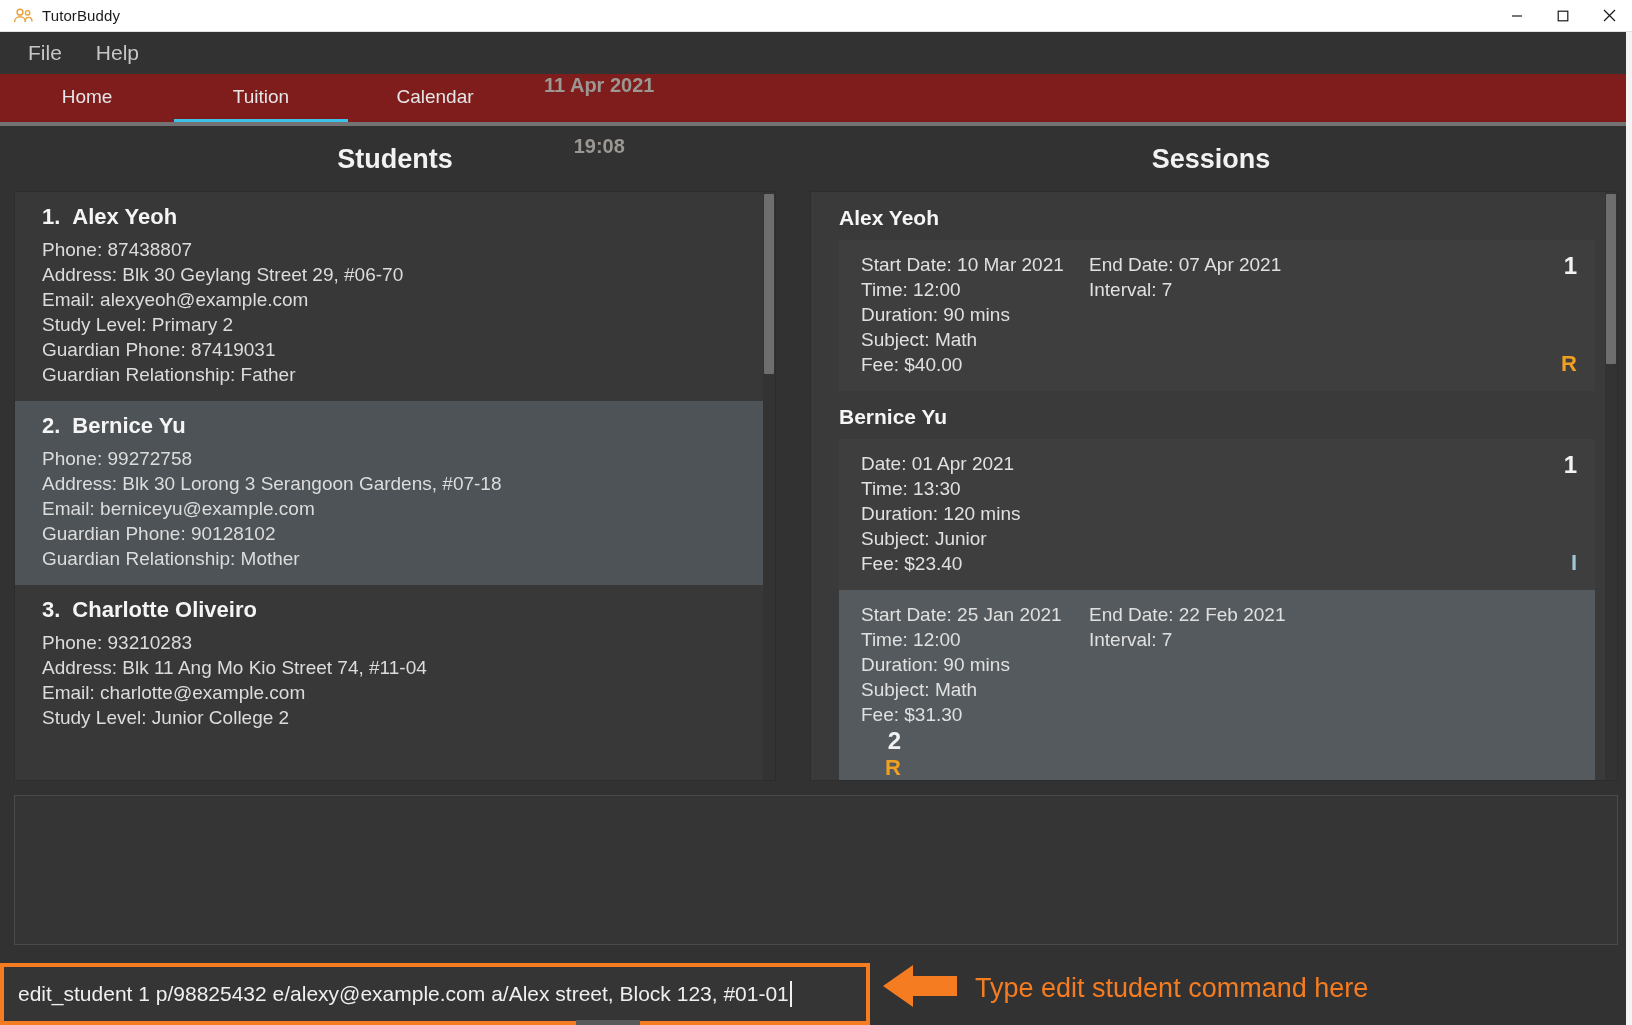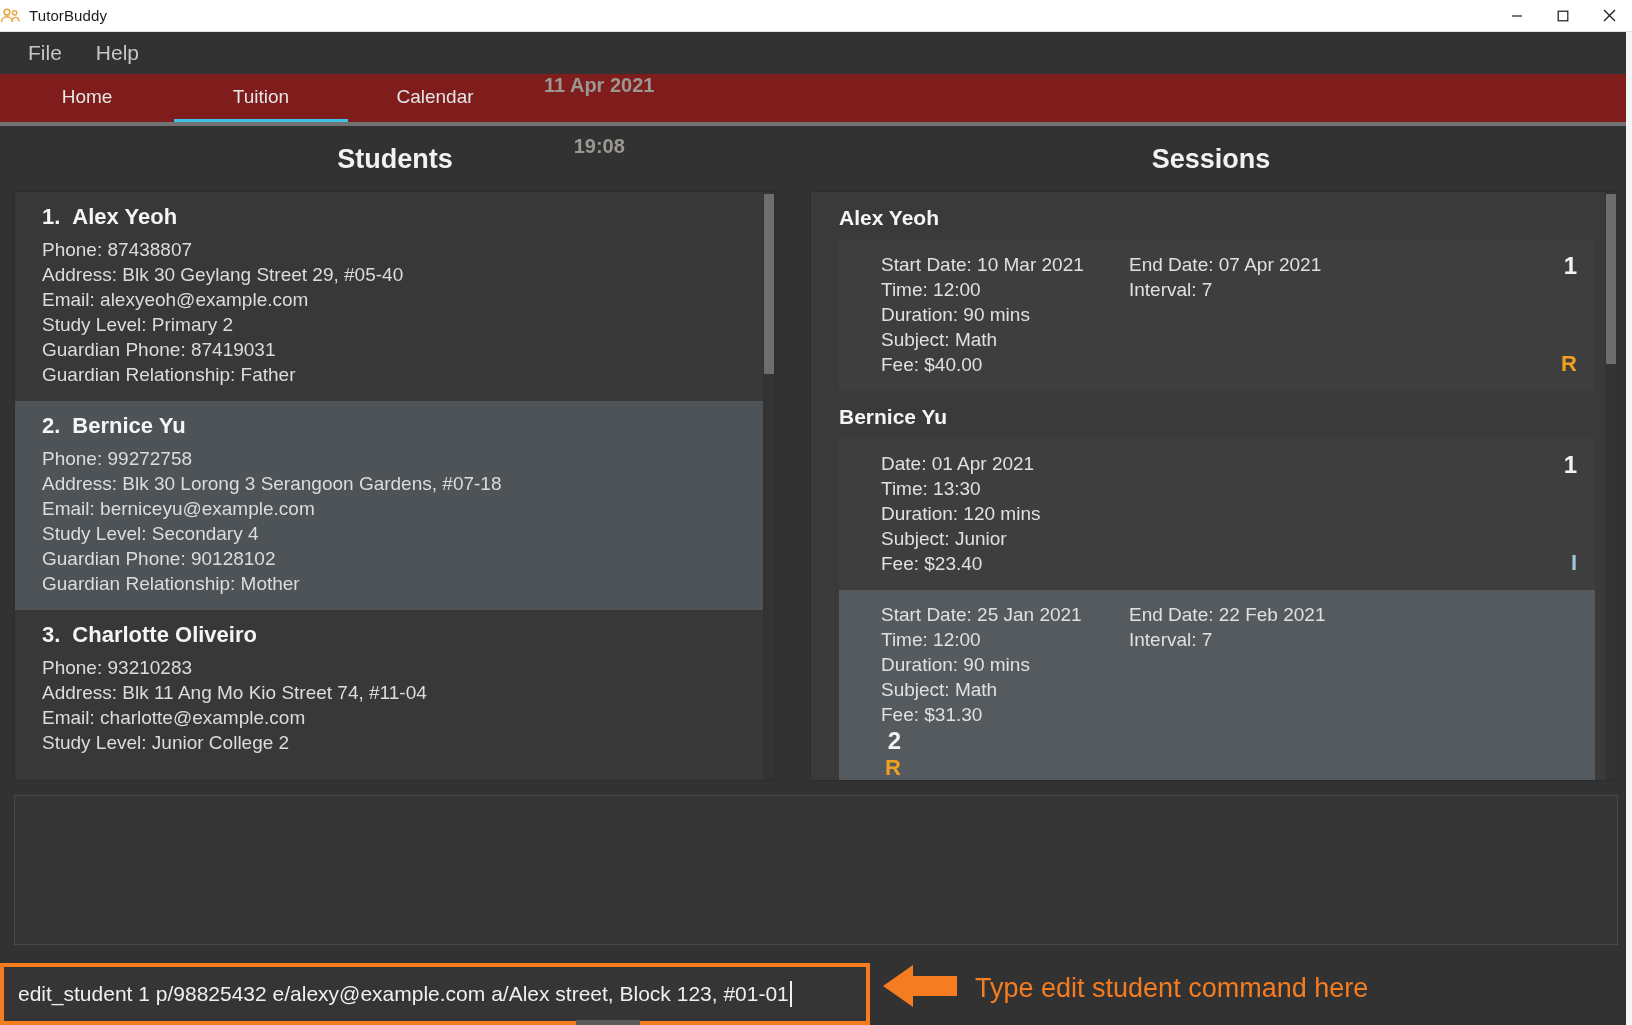--- a/index.html
+++ b/index.html
@@ -16,21 +16,21 @@
     display: flex; flex-direction: column;
   }
 
   
   .titlebar {
     height: 32px; background: #ffffff;
     display: flex; align-items: center;
     flex: 0 0 32px;
     border-bottom: 1px solid #e2e2e2;
   }
-  .titlebar-left { display: flex; align-items: center; gap: 9px; }
+  .titlebar-left { display: flex; align-items: center; gap: 9px; padding-left: 13px; }
   .app-icon { width: 20px; height: 16px; display: block; }
   .app-title { color: #1c1c1c; font-size: 15px; letter-spacing: .1px; }
   .titlebar-spacer { flex: 1; }
   .winbtn {
     width: 46px; height: 32px;
     display: flex; align-items: center; justify-content: center;
     cursor: default;
   }
   .winbtn svg { display: block; }
 
@@ -137,21 +137,21 @@
     background: #3e3e3e;
     margin: 0 22px 0 28px;
     padding: 12px 18px 14px 22px;
     min-height: 118px;
   }
   .session-card.selected { background: #545a5d; flex-direction: column; }
   .session-fields {
     flex: 1 1 auto;
     display: flex;
   }
-  .field-col { min-width: 228px; margin-left: 20px; }
+  .field-col { min-width: 228px; }
   .field-line {
     color: #e0e0e0; font-size: 19px; line-height: 25px;
     white-space: nowrap;
   }
   .session-badges {
     width: 40px;
     display: flex; flex-direction: column;
     justify-content: space-between;
     align-items: flex-end;
   }
@@ -263,36 +263,35 @@
     <div class="col col-students">
       <div class="col-title">Students</div>
       <div class="listwrap">
 
         <div class="student-card">
           <div class="student-head">
             <span>1.</span>
             <span>Alex Yeoh</span>
           </div>
           <div class="student-line">Phone: 87438807</div>
-          <div class="student-line">Address: Blk 30 Geylang Street 29, #05-40</div>
+          <div class="student-line">Address: Blk 30 Geylang Street 29, #06-70</div>
           <div class="student-line">Email: alexyeoh@example.com</div>
           <div class="student-line">Study Level: Primary 2</div>
           <div class="student-line">Guardian Phone: 87419031</div>
           <div class="student-line">Guardian Relationship: Father</div>
         </div>
 
         <div class="student-card selected">
           <div class="student-head">
             <span>2.</span>
             <span>Bernice Yu</span>
           </div>
           <div class="student-line">Phone: 99272758</div>
           <div class="student-line">Address: Blk 30 Lorong 3 Serangoon Gardens, #07-18</div>
           <div class="student-line">Email: berniceyu@example.com</div>
-          <div class="student-line">Study Level: Secondary 4</div>
           <div class="student-line">Guardian Phone: 90128102</div>
           <div class="student-line">Guardian Relationship: Mother</div>
         </div>
 
         <div class="student-card">
           <div class="student-head">
             <span>3.</span>
             <span>Charlotte Oliveiro</span>
           </div>
           <div class="student-line">Phone: 93210283</div>

